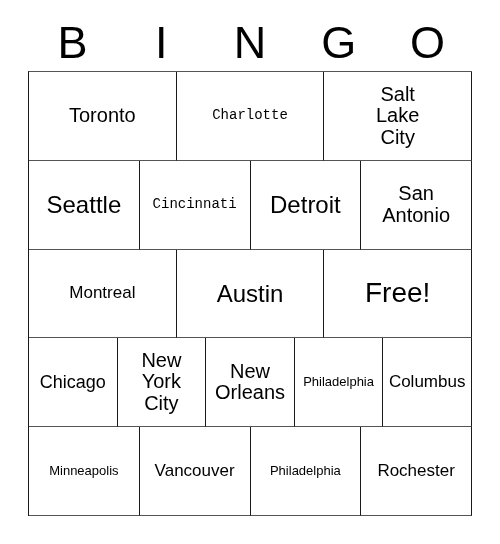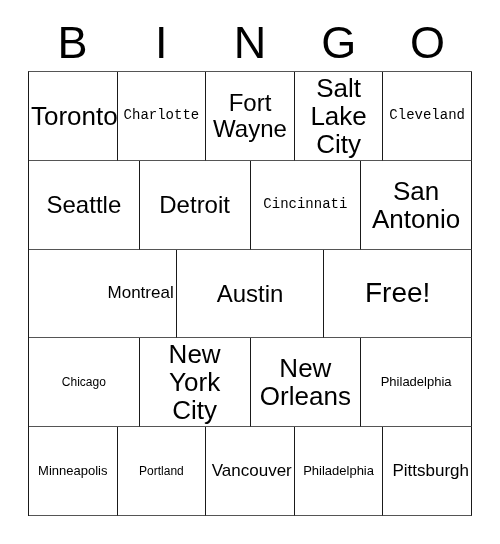--- a/index.html
+++ b/index.html
@@ -67,23 +67,23 @@
   .cell-text {
     display: block;
     width: 100%;
     line-height: 1.08;
     white-space: pre-line;
   }
 
   
   .fs-free  { font-size: 28px; }
   .fs-xl    { font-size: 24px; }
-  .fs-lg    { font-size: 26px; }
-  .fs-md    { font-size: 12px; }
-  .fs-sm    { font-size: 17px; text-align: right; }
+  .fs-lg    { font-size: 20px; }
+  .fs-md    { font-size: 18px; }
+  .fs-sm    { font-size: 17px; }
   .fs-xs    { font-size: 14px; font-family: Liberation Mono, monospace; }
   .fs-xxs   { font-size: 13px; }
 </style>
 </head>
 <body>
 
 <div class="card">
 
   <div class="header-row">
     <div class="header-cell">B</div>
@@ -96,42 +96,35 @@
   <div class="grid">
 
     <div class="grid-row">
       <div class="cell">
           <span class="cell-text fs-lg">Toronto</span>
         </div>
       <div class="cell">
           <span class="cell-text fs-xs">Charlotte</span>
         </div>
       <div class="cell">
-          <span class="cell-text fs-xl">Fort
-Wayne</span>
-        </div>
-      <div class="cell">
           <span class="cell-text fs-lg">Salt
 Lake
 City</span>
-        </div>
-      <div class="cell">
-          <span class="cell-text fs-xs">Cleveland</span>
         </div>
     </div>
 
     <div class="grid-row">
       <div class="cell">
           <span class="cell-text fs-xl">Seattle</span>
         </div>
       <div class="cell">
-          <span class="cell-text fs-xl">Detroit</span>
+          <span class="cell-text fs-xs">Cincinnati</span>
         </div>
       <div class="cell">
-          <span class="cell-text fs-xs">Cincinnati</span>
+          <span class="cell-text fs-xl">Detroit</span>
         </div>
       <div class="cell">
           <span class="cell-text fs-lg">San
 Antonio</span>
         </div>
     </div>
 
     <div class="grid-row">
       <div class="cell">
           <span class="cell-text fs-sm">Montreal</span>
@@ -153,34 +146,34 @@
 York
 City</span>
         </div>
       <div class="cell">
           <span class="cell-text fs-lg">New
 Orleans</span>
         </div>
       <div class="cell">
           <span class="cell-text fs-xxs">Philadelphia</span>
         </div>
+      <div class="cell">
+          <span class="cell-text fs-sm">Columbus</span>
+        </div>
     </div>
 
     <div class="grid-row">
       <div class="cell">
           <span class="cell-text fs-xxs">Minneapolis</span>
-        </div>
-      <div class="cell">
-          <span class="cell-text fs-md">Portland</span>
         </div>
       <div class="cell">
           <span class="cell-text fs-sm">Vancouver</span>
         </div>
       <div class="cell">
           <span class="cell-text fs-xxs">Philadelphia</span>
         </div>
       <div class="cell">
-          <span class="cell-text fs-sm">Pittsburgh</span>
+          <span class="cell-text fs-sm">Rochester</span>
         </div>
     </div>
 
   </div>
 </div>
 
 </body></html>

